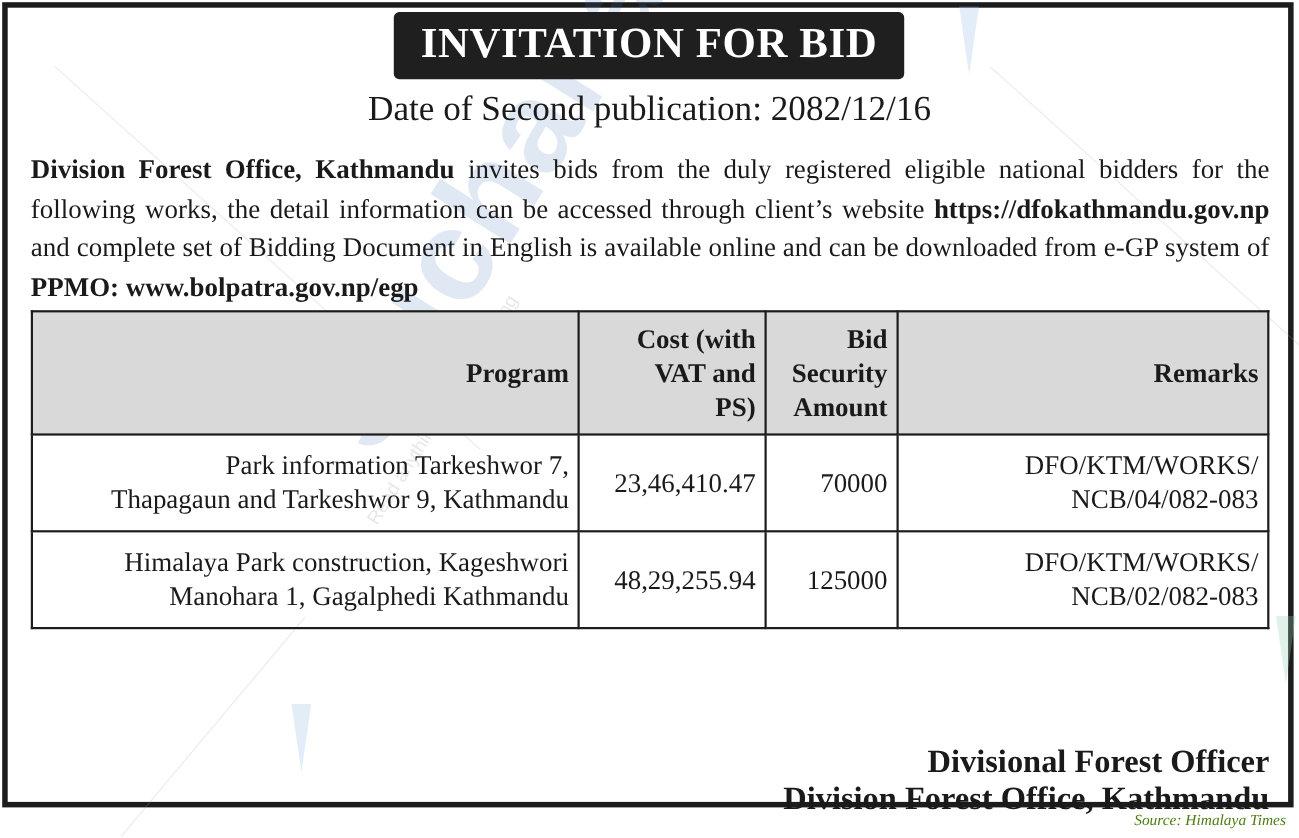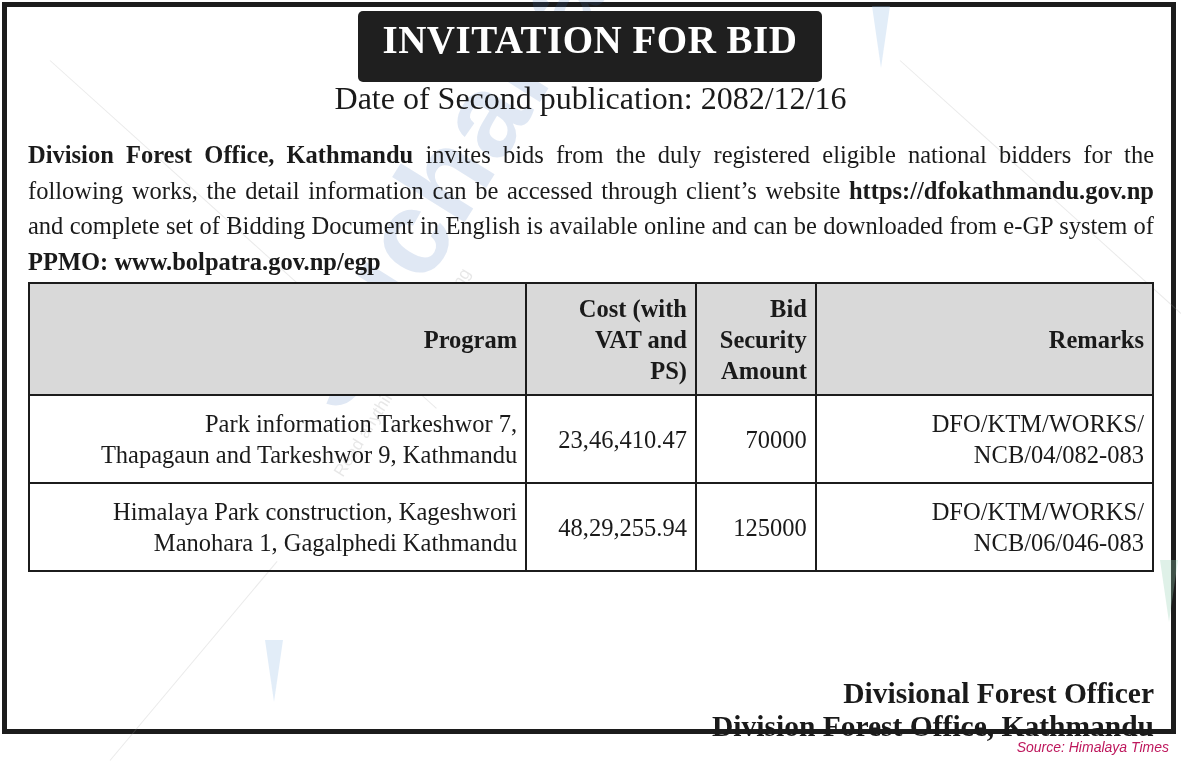--- a/index.html
+++ b/index.html
@@ -64,21 +64,21 @@
       position: absolute;
       height: 1px;
       background: rgba(160, 160, 160, 0.22);
       transform-origin: left center;
     }
     .title-badge {
       position: absolute;
       left: 358px;
       top: 11px;
       width: 464px;
-      height: 71px;
+      height: 61px;
       background: #1f1f1f;
       border-radius: 5px;
       color: #ffffff;
       font-weight: bold;
       font-size: 39px;
       line-height: 57px;
       text-align: center;
       letter-spacing: 0.5px;
     }
     .pub-date {
@@ -136,24 +136,24 @@
       text-align: right;
       font-weight: bold;
       font-size: 29.5px;
       line-height: 33px;
       margin-top: 31px;
     }
     .source {
       position: absolute;
       right: 12px;
       top: 739px;
-      font-family: Liberation Sans, sans-serif;
+      font-family: Liberation Serif, serif;
       font-style: italic;
       font-size: 14px;
-      color: #be185d;
+      color: #4d7c0f;
     }
   </style>
 </head>
 <body>
 
 <div class="frame"></div>
 
 <div class="watermark" style="left:0;top:0;width:1181px;height:762px;">
   <div class="wm-text">Suchana</div>
   <div class="wm-sub">Read anything, know everything</div>
@@ -205,21 +205,21 @@
     </tr>
     <tr>
       <td>
         <div>Himalaya Park construction, Kageshwori</div>
         <div>Manohara 1, Gagalphedi Kathmandu</div>
       </td>
       <td>48,29,255.94</td>
       <td>125000</td>
       <td>
         <div>DFO/KTM/WORKS/</div>
-        <div>NCB/06/046-083</div>
+        <div>NCB/02/082-083</div>
       </td>
     </tr>
   </tbody>
 </table>
 
 <div class="signature">
   <div>Divisional Forest Officer</div>
   <div>Division Forest Office, Kathmandu</div>
 </div>
 

